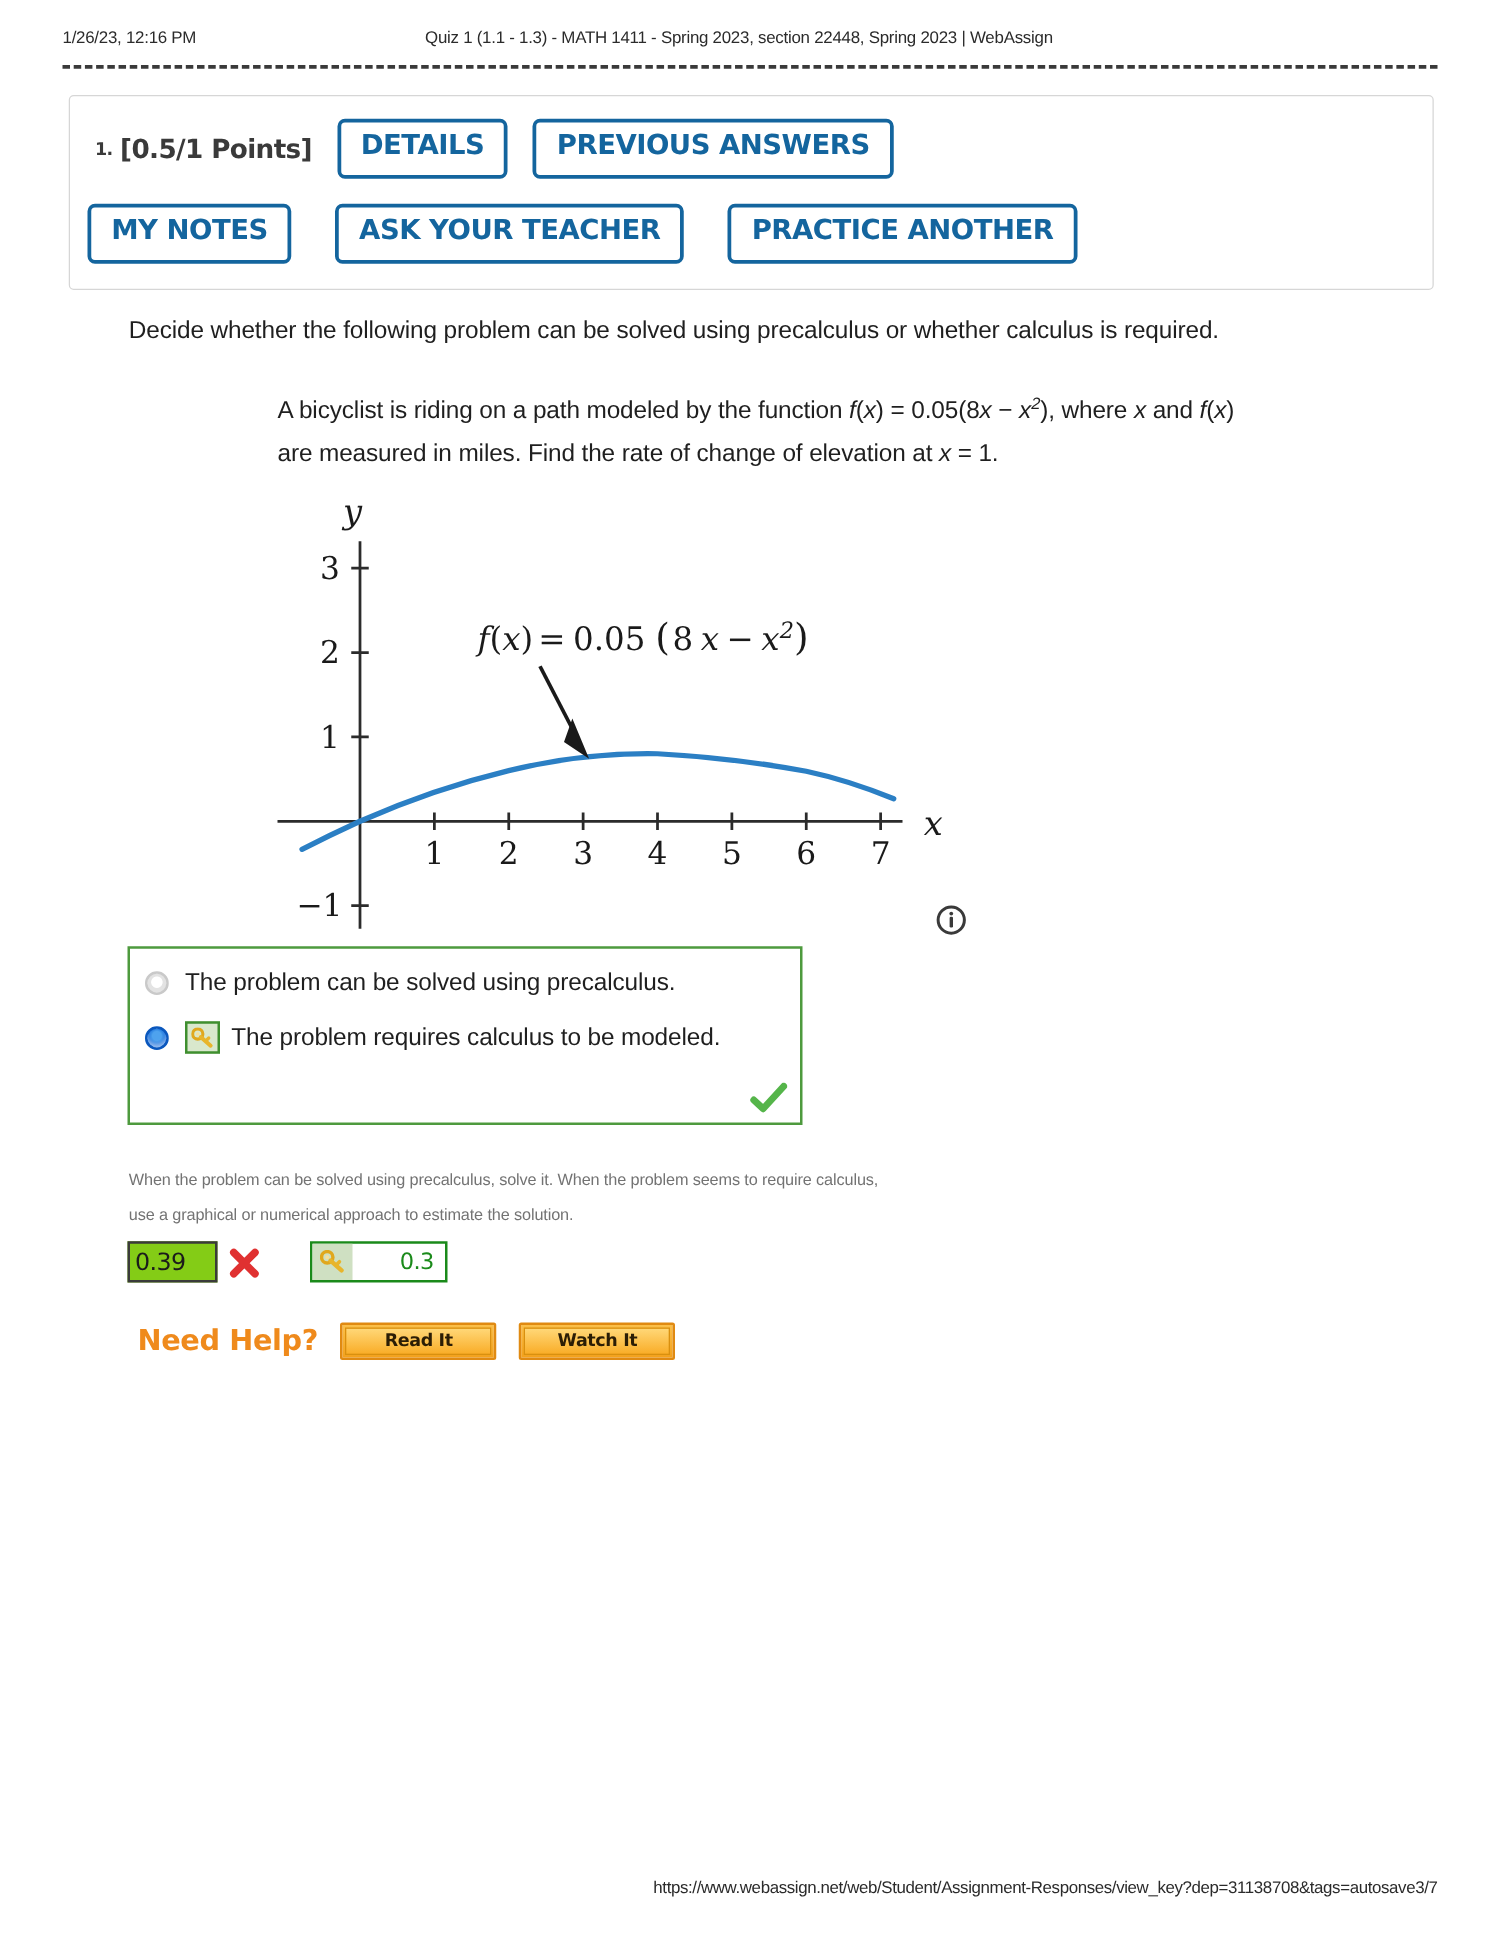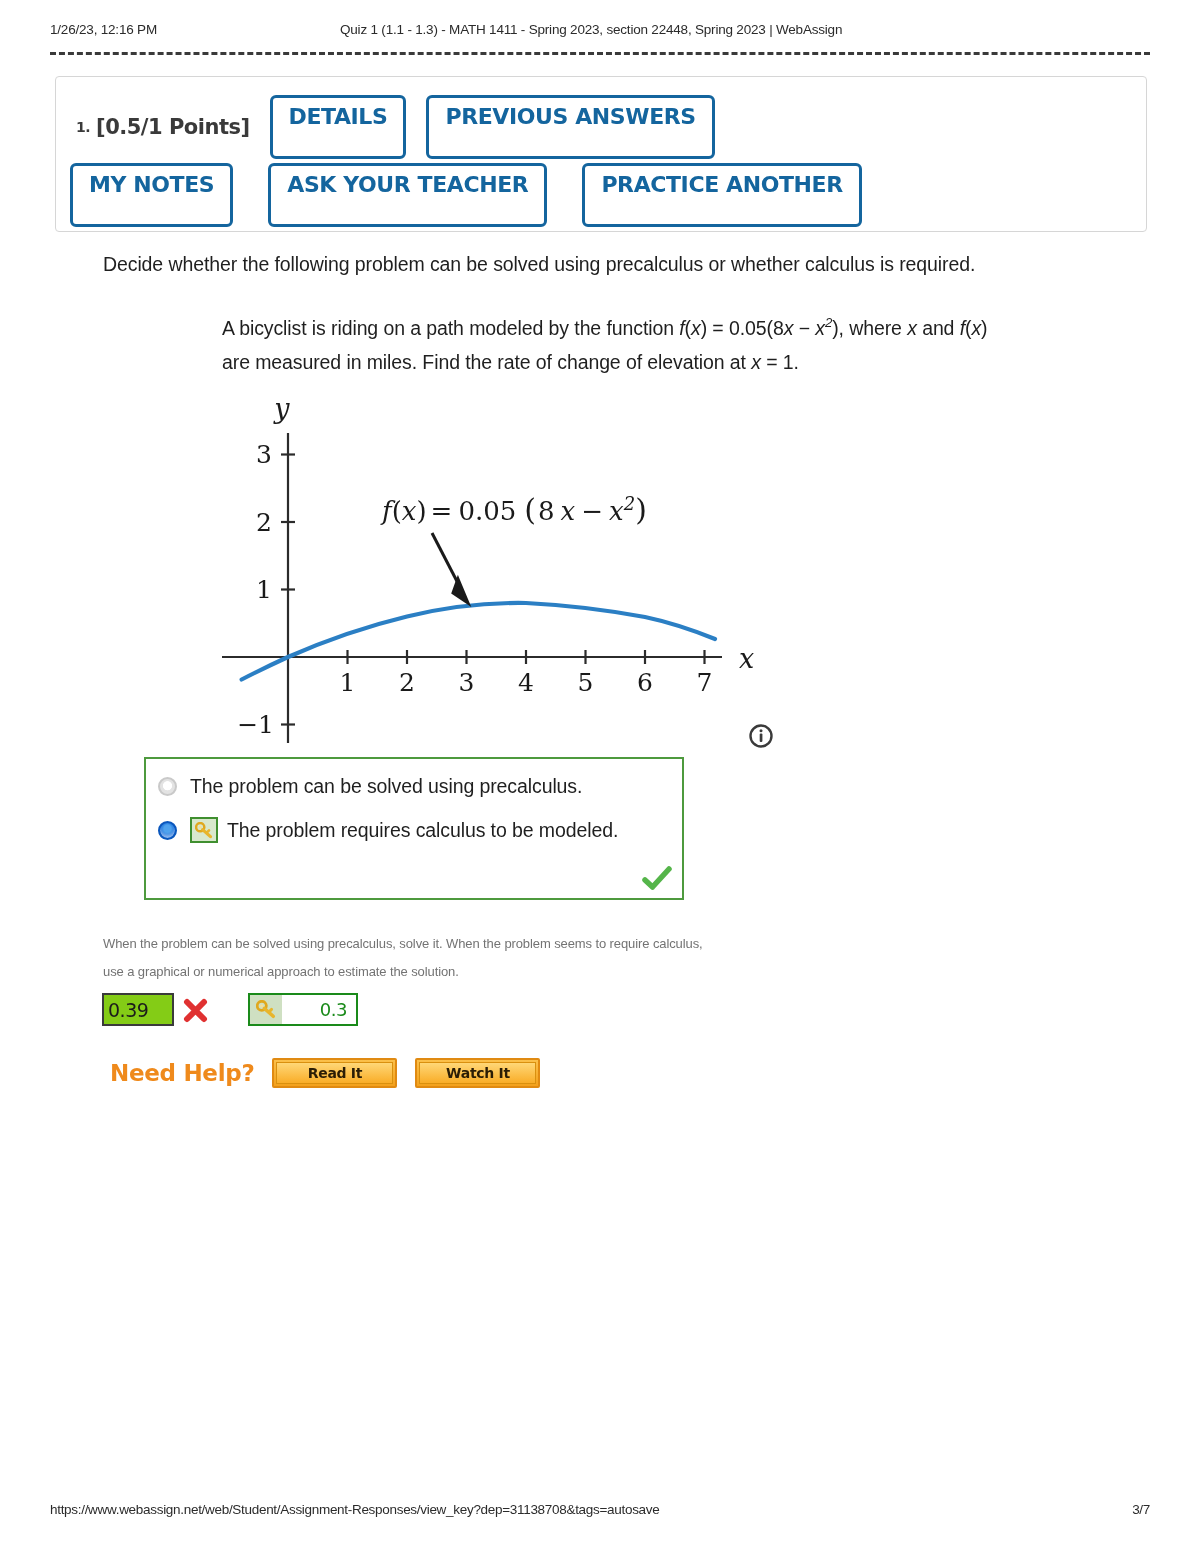--- a/index.html
+++ b/index.html
@@ -61,21 +61,21 @@
 
   .wa-btn {
     border: 3px solid #14659e;
     border-radius: 6px;
     background: #ffffff;
     color: #14659e;
     font-family: "DejaVu Sans", sans-serif;
     font-weight: bold;
     font-size: 22px;
     letter-spacing: -0.4px;
-    padding: 8px 16px 28px 16px;
+    padding: 8px 16px 12px 16px;
     line-height: 1;
     white-space: nowrap;
     cursor: pointer;
   }
 
   
   .prompt {
     position: absolute;
     top: 253px; left: 103px;
     width: 1010px;
@@ -108,21 +108,20 @@
     cursor: pointer;
   }
 
   
   .choices {
     position: absolute;
     top: 757px; left: 102px;
     width: 540px; height: 143px;
     border: 2px solid #4e9a3e;
     background: #ffffff;
-    margin-left: 42px;
   }
   .choice {
     position: absolute;
     display: flex;
     align-items: center;
     font-size: 19.5px;
     color: #1f1f1f;
     letter-spacing: -0.1px;
   }
   .c1 { top: 16px; left: 12px; }
@@ -240,21 +239,21 @@
     font-weight: bold;
     color: #2b1d05;
     letter-spacing: -0.3px;
   }
 
   
   .print-footer {
     position: absolute;
     bottom: 36px; left: 50px; right: 50px;
     display: flex;
-    justify-content: space-between;
+    justify-content: flex-end;
     align-items: baseline;
     font-size: 13.5px;
     color: #2b2b2b;
     letter-spacing: -0.3px;
   }
 </style>
 </head>
 <body>
 
 <div class="print-header">

